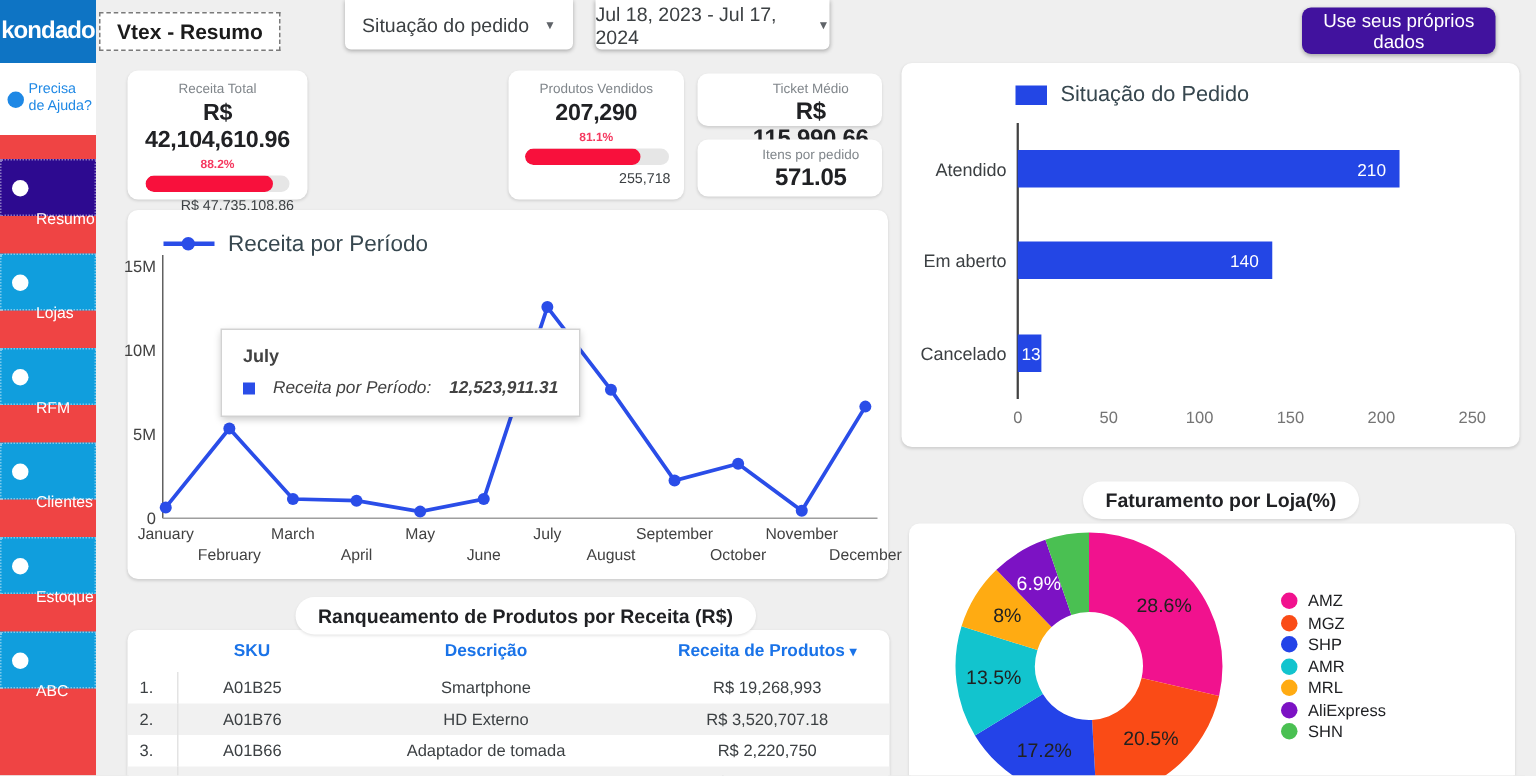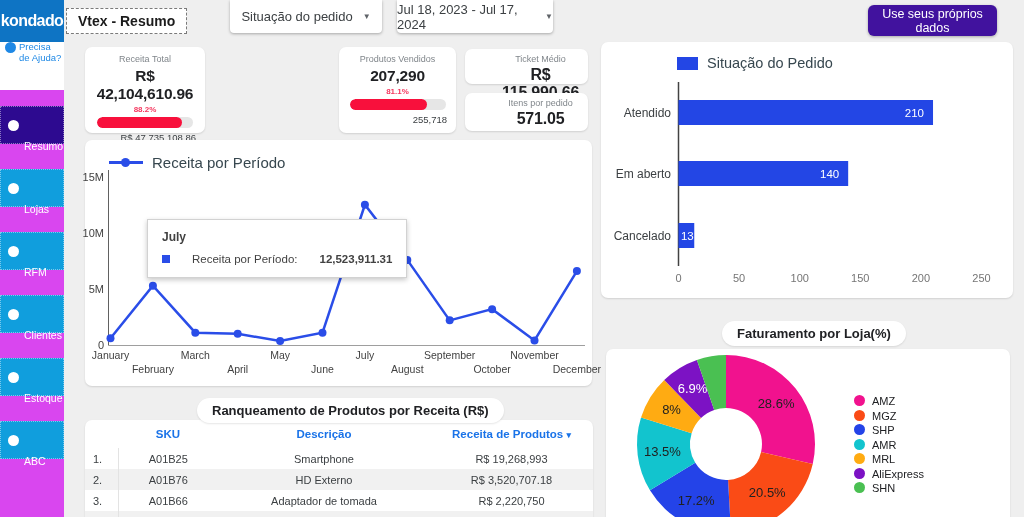--- a/index.html
+++ b/index.html
@@ -1,22 +1,22 @@
 <!DOCTYPE html>
 <html><head>
 <meta charset="utf-8">
 <style>
   html,body{margin:0;padding:0;background:#e9e9e9;}
   .stage{position:relative;width:1024px;height:517px;background:#efefef;overflow:hidden;
          font-family:"Liberation Sans",sans-serif;-webkit-font-smoothing:antialiased;}
   
-  .sidebar{position:absolute;left:0;top:0;width:64px;height:100%;background:#d946ef;z-index:10;}
+  .sidebar{position:absolute;left:0;top:0;width:64px;height:100%;background:#ef4444;z-index:10;}
   .logo{height:42px;background:#0e74c4;color:#fff;font-weight:bold;font-size:16px;
         display:flex;align-items:center;justify-content:center;letter-spacing:-0.6px;}
-  .help{background:#fff;height:48px;display:flex;gap:3px;padding:0 2px 0 5px;cursor:pointer;}
+  .help{background:#fff;height:48px;display:flex;align-items:center;gap:3px;padding:0 2px 0 5px;cursor:pointer;}
   .help-dot{width:11px;height:11px;border-radius:50%;background:#1e88e5;flex:none;}
   .help-txt{color:#1e88e5;font-size:9.5px;line-height:1.15;}
   .nav-item{margin:0 0 25px 0;height:38px;background:#109edd;display:flex;align-items:center;
             gap:5px;padding-left:5px;box-sizing:border-box;cursor:pointer;
             border:1px dotted rgba(255,255,255,.45);}
   .nav-item:first-child{margin-top:16px;}
   .nav-item.selected{background:#2d0a90;}
   .nav-dot{width:11px;height:11px;background:#fff;border-radius:50%;flex:none;margin-left:2px;}
   .nav-label{color:#fff;font-size:10.5px;line-height:1.1;margin-top:44px;}
   
@@ -50,21 +50,21 @@
   
   #lineCard{left:85px;top:140px;width:507px;height:246px;}
   #lineSvg{position:absolute;left:0;top:0;overflow:visible;}
   .line-legend{position:absolute;left:24px;top:14px;display:flex;align-items:center;gap:9px;
                font-size:15px;color:#37474f;}
   .legicon{width:34px;height:3px;background:#2a4de8;position:relative;display:inline-block;}
   .legdot{position:absolute;width:9px;height:9px;border-radius:50%;background:#2a4de8;left:12px;top:-3px;}
   .tooltip{position:absolute;left:62px;top:79px;background:#fff;border:1px solid #d2d2d2;
            box-shadow:0 2px 5px rgba(0,0,0,.22);padding:10px 14px 12px;z-index:6;white-space:nowrap;}
   .tt-title{font-weight:bold;font-size:12px;color:#424242;}
-  .tt-row{margin-top:9px;font-size:11.5px;color:#424242;display:flex;align-items:center;gap:22px;}
+  .tt-row{margin-top:9px;font-size:11.5px;color:#424242;display:flex;align-items:center;gap:12px;font-style:italic;}
   .tt-sq{width:8px;height:8px;background:#2a4de8;flex:none;}
   .tt-val{font-weight:bold;}
   
   #barCard{left:601px;top:42px;width:412px;height:256px;}
   #barSvg{position:absolute;left:0;top:0;}
   .bar-legend{position:absolute;left:76px;top:13px;display:flex;gap:9px;align-items:center;
               font-size:14.5px;color:#37474f;}
   .bar-legend .sq{width:21px;height:13px;background:#2346e5;}
   
   #donutCard{left:606px;top:349px;width:404px;height:200px;}

